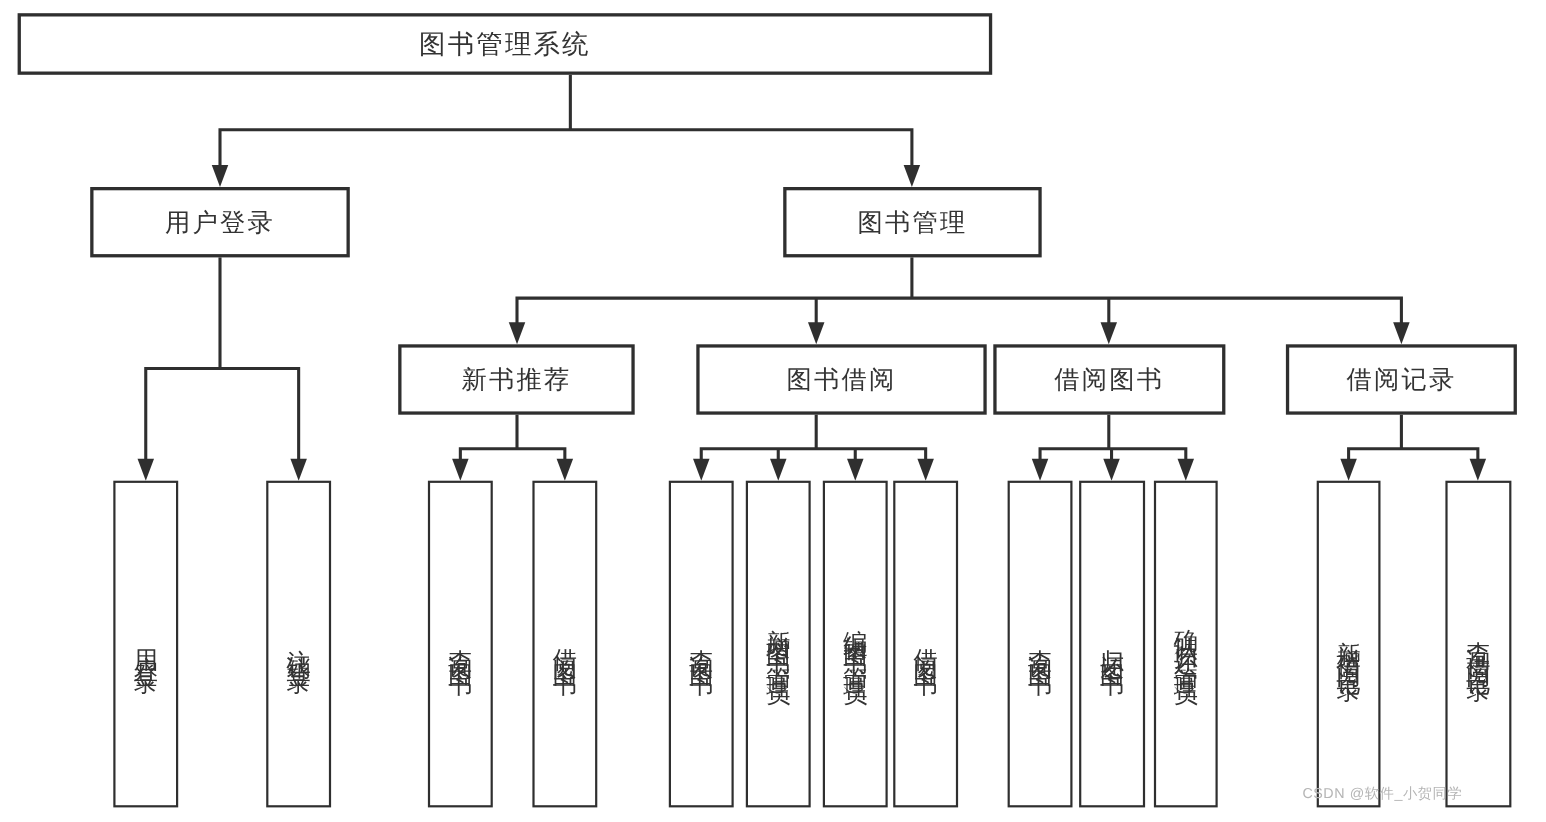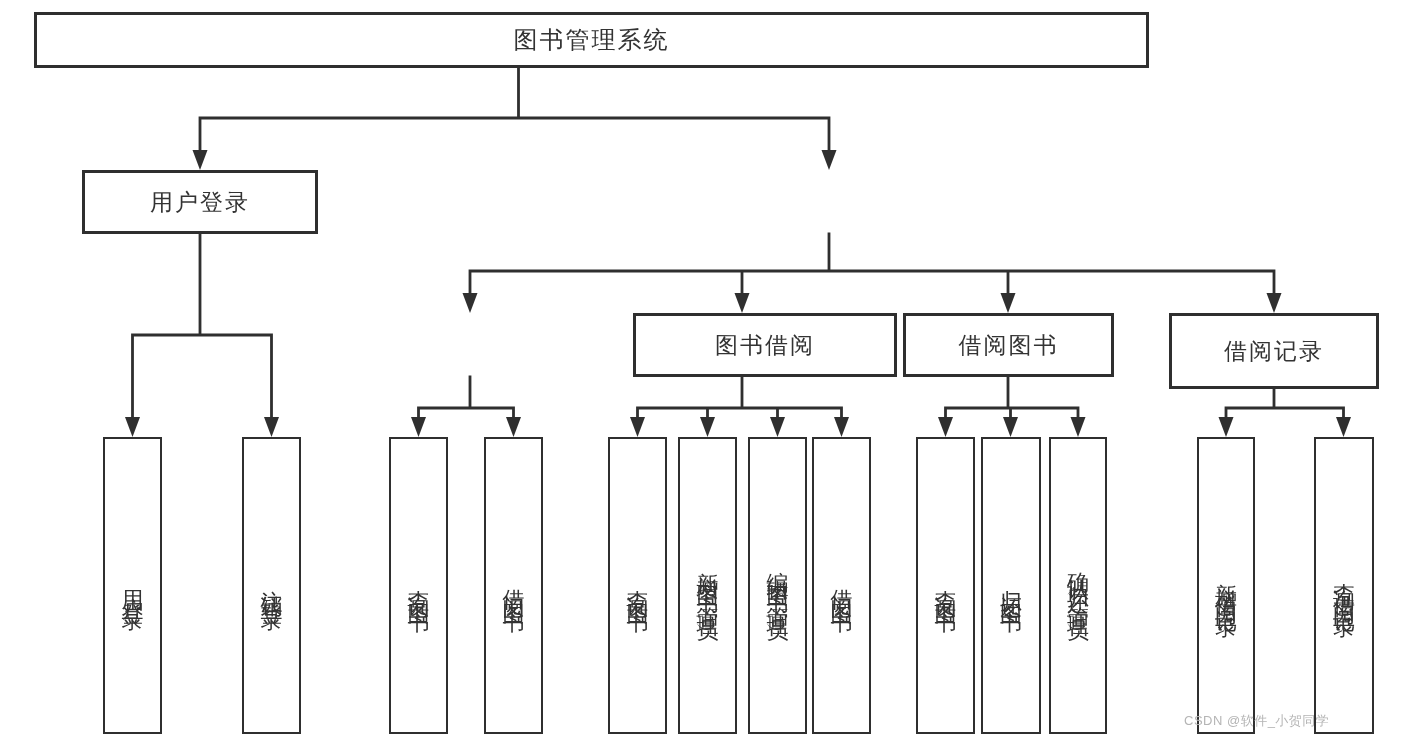--- a/index.html
+++ b/index.html
@@ -13,27 +13,27 @@
     display:flex;align-items:center;justify-content:center;color:#333333;z-index:2;
   }
   .box.leaf{border-width:2.5px;}
   .h{font-size:23px;letter-spacing:2px;white-space:nowrap;}
   .root .h{font-size:24px;}
   .v{
     writing-mode:vertical-rl;text-orientation:mixed;
     font-size:22px;line-height:1;letter-spacing:7px;
   }
   
-  #n-root{left:16px;top:12px;width:1115px;height:56px;margin-left:18px;}
+  #n-root{left:16px;top:12px;width:886px;height:56px;}
   #n-l2a{left:82px;top:170px;width:236px;height:64px;}
   #n-l2b{left:712px;top:170px;width:235px;height:64px;}
   #n-l3a{left:362px;top:313px;width:215px;height:64px;}
   #n-l3b{left:633px;top:313px;width:264px;height:64px;}
   #n-l3c{left:903px;top:313px;width:211px;height:64px;}
-  #n-l3d{left:1169px;top:313px;width:210px;height:76px;}
+  #n-l3d{left:1169px;top:313px;width:210px;height:64px;}
   .leaf{top:437px;height:297px;width:59px;}
   #f1{left:103px;}  #f2{left:242px;}
   #f3{left:389px;}  #f4{left:484px;}
   #f5{left:608px;}  #f6{left:678px;}
   #f7{left:748px;}  #f8{left:812px;}
   #f9{left:916px;}  #f10{left:981px;width:60px;}
   #f11{left:1049px;width:58px;}
   #f12{left:1197px;width:58px;}
   #f13{left:1314px;width:60px;}
   .watermark{
@@ -89,21 +89,27 @@
     </g>
   </svg>
 
   <div class="box root" id="n-root">
     <span class="h">图书管理系统</span>
   </div>
 
   <div class="box" id="n-l2a">
     <span class="h">用户登录</span>
   </div>
+  <div class="box" id="n-l2b">
+    <span class="h">图书管理</span>
+  </div>
 
+  <div class="box" id="n-l3a">
+    <span class="h">新书推荐</span>
+  </div>
   <div class="box" id="n-l3b">
     <span class="h">图书借阅</span>
   </div>
   <div class="box" id="n-l3c">
     <span class="h">借阅图书</span>
   </div>
   <div class="box" id="n-l3d">
     <span class="h">借阅记录</span>
   </div>
 

